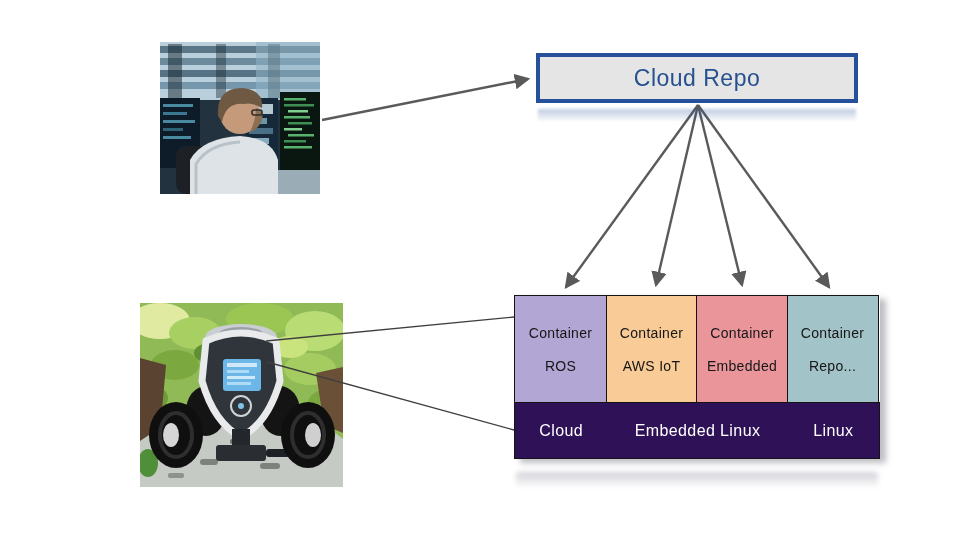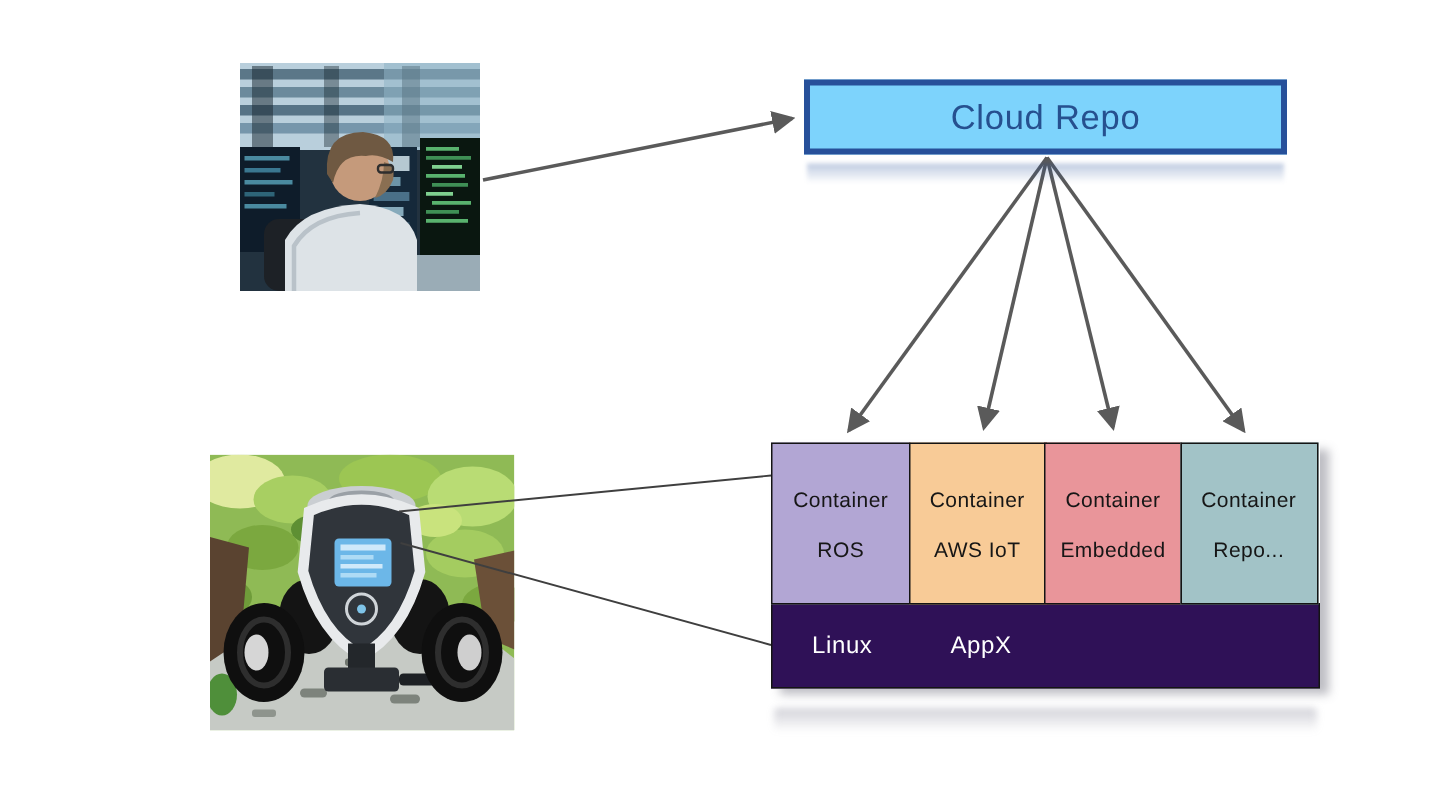--- a/index.html
+++ b/index.html
@@ -14,21 +14,21 @@
   .photo svg{display:block;}
   .dev-photo{left:160px;top:42px;width:160px;height:152px;}
   .robot-photo{left:140px;top:303px;width:203px;height:184px;}
 
   
   .connectors{left:0;top:0;width:960px;height:540px;pointer-events:none;}
 
   
   .cloud-repo{
     left:536px;top:53px;width:322px;height:50px;
-    border:4px solid #27509a;background:#7dd3fc;box-sizing:border-box;
+    border:4px solid #27509a;background:#e5e5e5;box-sizing:border-box;
     display:flex;align-items:center;justify-content:center;
     color:#26508f;font-size:23px;letter-spacing:0.5px;
   }
   .cloud-repo-reflection{
     left:538px;top:109px;width:318px;height:13px;
     background:linear-gradient(to bottom,rgba(39,80,154,0.30),rgba(39,80,154,0));
     filter:blur(1.5px);
   }
 
   
@@ -215,19 +215,20 @@
       <div class="container-box c2">
         <span>Container</span>
         <span>Embedded</span>
       </div>
       <div class="container-box c3">
         <span>Container</span>
         <span>Repo...</span>
       </div>
     </div>
     <div class="os-bar">
-      <span class="os-item os-0">Linux</span>
-      <span class="os-item os-2">AppX</span>
+      <span class="os-item os-0">Cloud</span>
+      <span class="os-item os-1">Embedded Linux</span>
+      <span class="os-item os-2">Linux</span>
     </div>
   </div>
   <div class="abs stack-reflection"></div>
 
 </div>
 
 </body></html>

